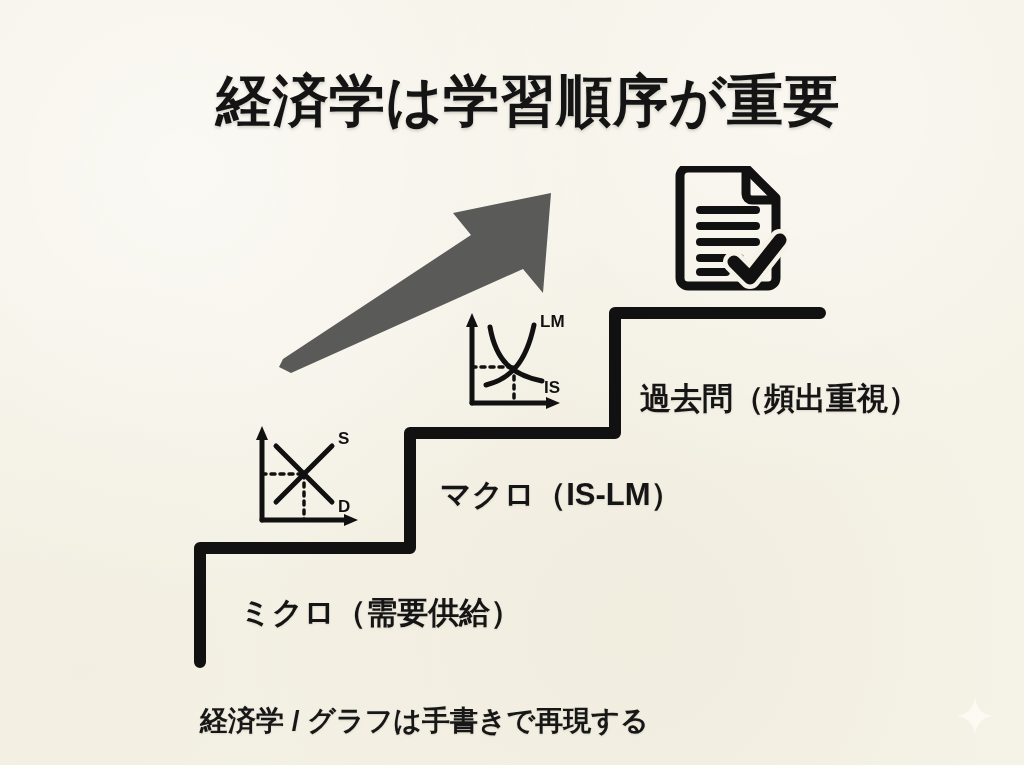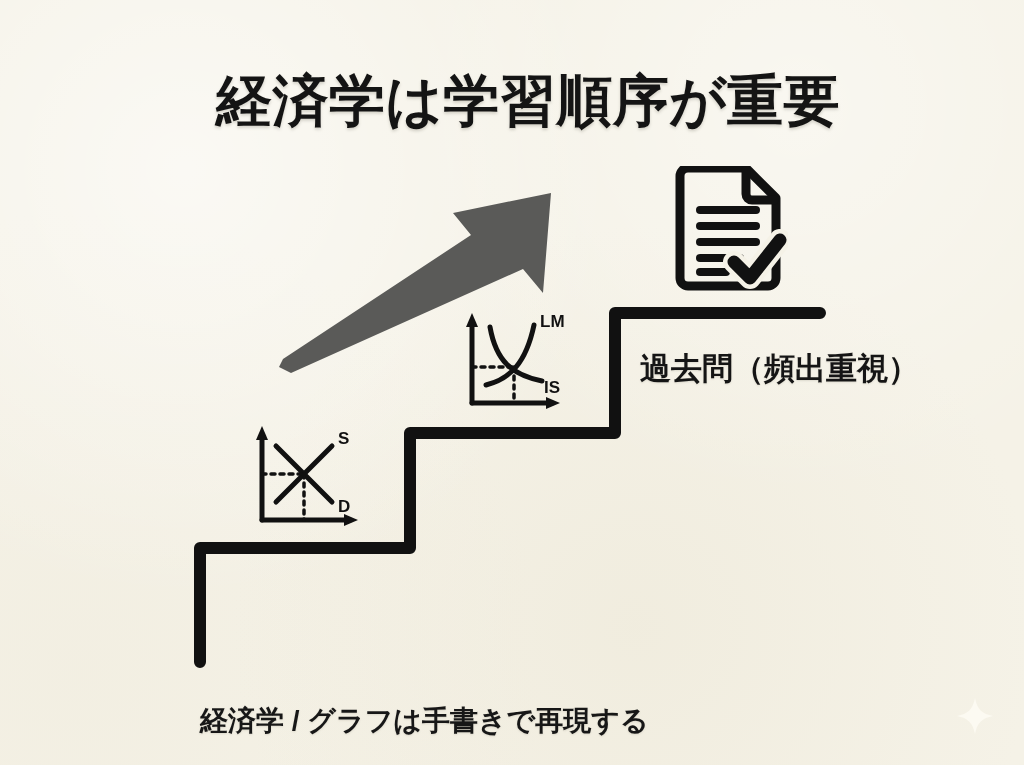--- a/index.html
+++ b/index.html
@@ -54,21 +54,21 @@
   .step-label {
     position: absolute;
     font-size: 31px;
     font-weight: 700;
     color: #151515;
     white-space: nowrap;
     text-shadow: 0 1px 2px rgba(130,125,110,0.20);
   }
   #label-micro { left: 240px; top: 592px; }
   #label-macro { left: 440px; top: 474px; }
-  #label-past  { left: 640px; top: 348px; }
+  #label-past  { left: 640px; top: 378px; }
 
   #footer {
     position: absolute;
     left: 200px;
     top: 702px;
     font-size: 28px;
     font-weight: 700;
     color: #171717;
     white-space: nowrap;
     text-shadow: 0 1px 2px rgba(130,125,110,0.20);
@@ -144,17 +144,19 @@
     <path d="M34 22 C40 56, 56 70, 86 76" fill="none" stroke="#111111" stroke-width="5" stroke-linecap="round"></path>
     <path d="M30 80 C54 74, 70 58, 78 20" fill="none" stroke="#111111" stroke-width="5" stroke-linecap="round"></path>
     <g stroke="#111111" stroke-width="3.5" stroke-dasharray="4 5" stroke-linecap="round">
       <line x1="16" y1="62" x2="58" y2="62"></line>
       <line x1="58" y1="62" x2="58" y2="98"></line>
     </g>
     <text x="84" y="22" font-family="Liberation Sans, sans-serif" font-size="17" font-weight="700" fill="#111111">LM</text>
     <text x="88" y="88" font-family="Liberation Sans, sans-serif" font-size="17" font-weight="700" fill="#111111">IS</text>
   </svg>
 
+  <div class="step-label" id="label-micro">ミクロ（需要供給）</div>
+  <div class="step-label" id="label-macro">マクロ（IS-LM）</div>
   <div class="step-label" id="label-past">過去問（頻出重視）</div>
 
   <div id="footer">経済学 / グラフは手書きで再現する</div>
 
 </div>
 
 </body></html>

